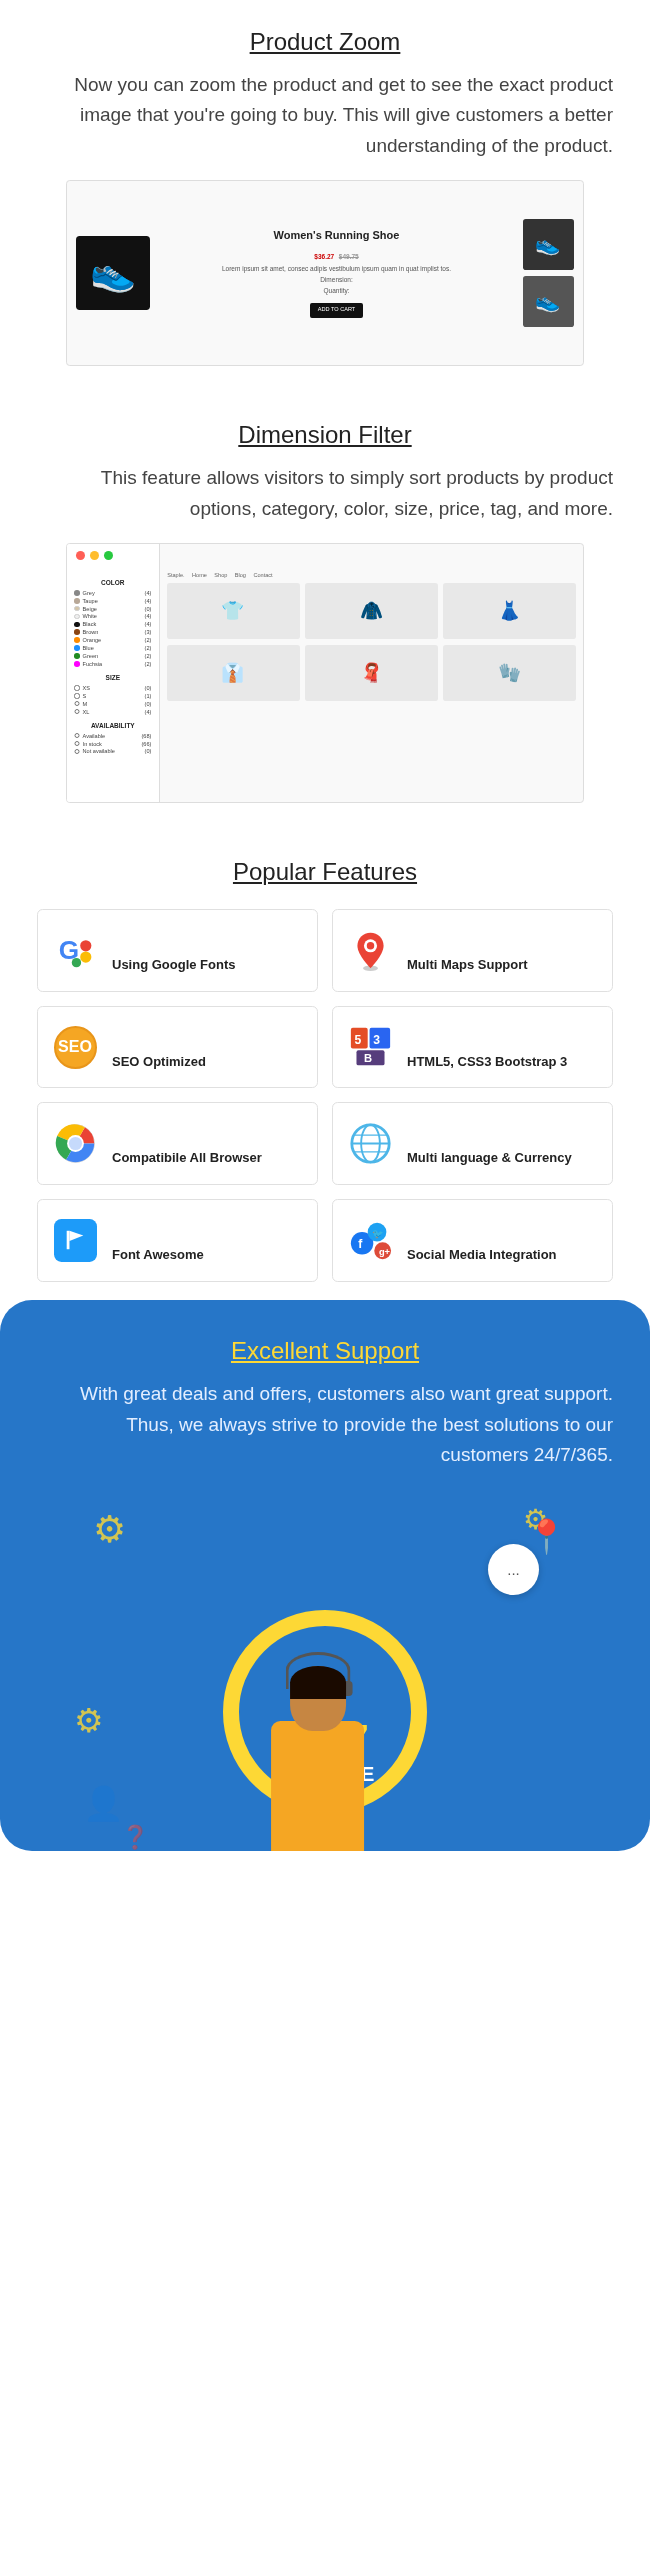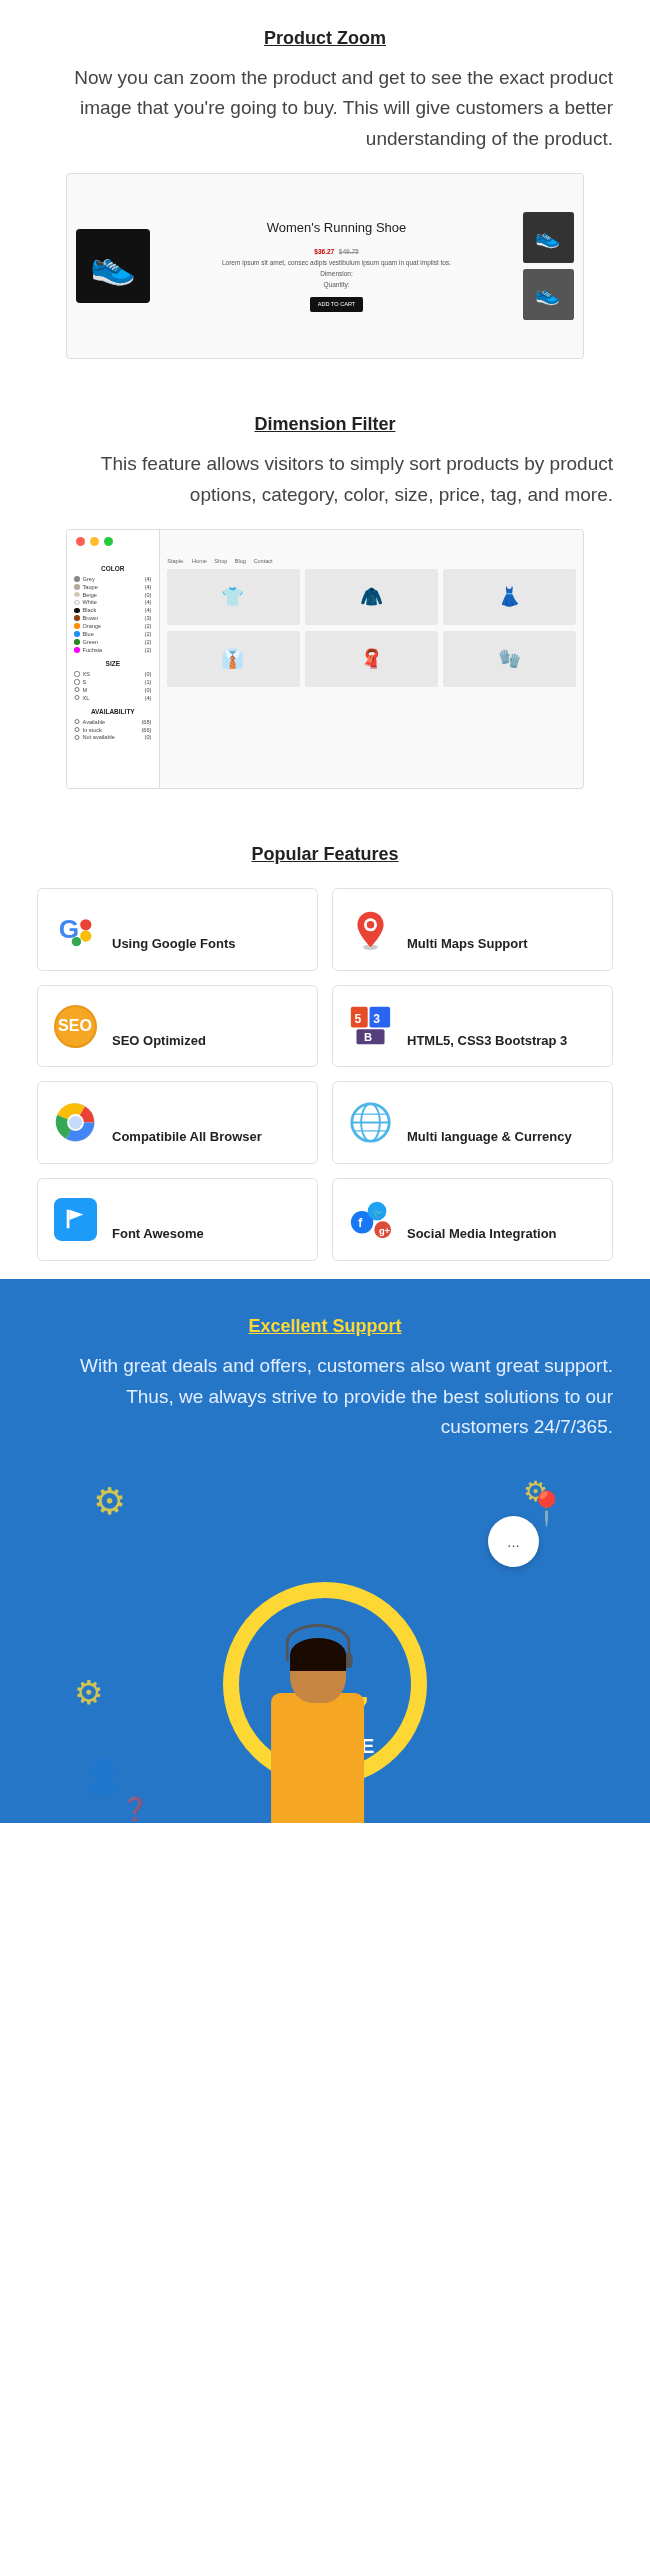--- a/index.html
+++ b/index.html
@@ -9,22 +9,22 @@
       width: 650px;
       margin: 0 auto;
     }
 
     
     .section-product-zoom {
       padding: 28px 37px 18.6px;
       text-align: center;
     }
     .section-title {
-      font-size: 18px;
-      font-weight: bold;
+      font-size: 24px;
+      font-weight: normal;
       text-decoration: underline;
       margin-bottom: 14px;
       color: #222;
     }
     .section-desc {
       font-size: 19px;
       color: #444;
       line-height: 1.6;
       margin-bottom: 18.6px;
       text-align: right;
@@ -63,22 +63,22 @@
     .zoom-shoe-icon {
       font-size: 37px;
     }
     .zoom-mockup-center {
       flex: 1;
       font-size: 6.5px;
       color: #555;
       line-height: 1.4;
     }
     .zoom-mockup-center .product-name {
-      font-size: 13px;
-      font-weight: normal;
+      font-size: 11px;
+      font-weight: bold;
       color: #222;
       margin-bottom: 9px;
     }
     .zoom-mockup-center .product-price {
       color: #c00;
       font-weight: bold;
       margin-bottom: 2.8px;
     }
     .add-to-cart-btn {
       background: #111;
@@ -248,20 +248,21 @@
       color: #fff;
       border: 2.8px solid #e8951a;
     }
 
     
     .section-support {
       background: #2676c8;
       padding: 37px 37px 0;
       text-align: center;
       color: #fff;
+      border-radius: 32px;
     }
     .section-support .section-title {
       color: #fdd835;
       text-decoration: underline;
     }
     .section-support .section-desc {
       color: #e3eeff;
     }
     .support-visual {
       margin-top: 28px;

